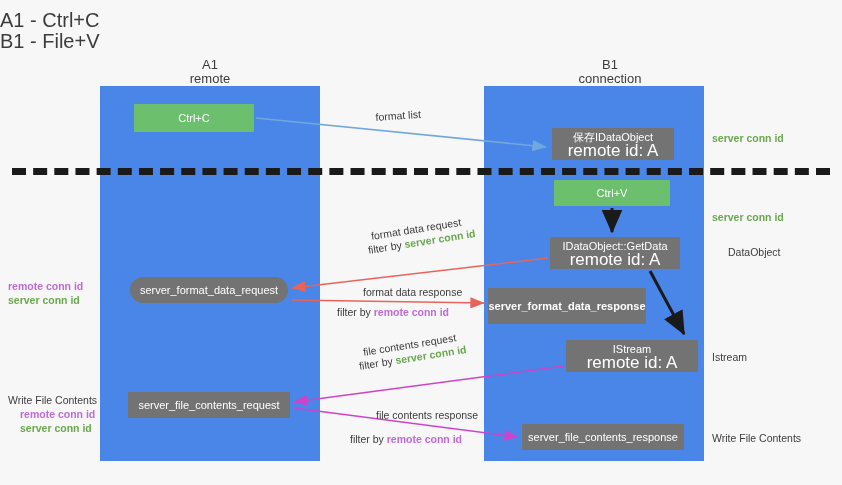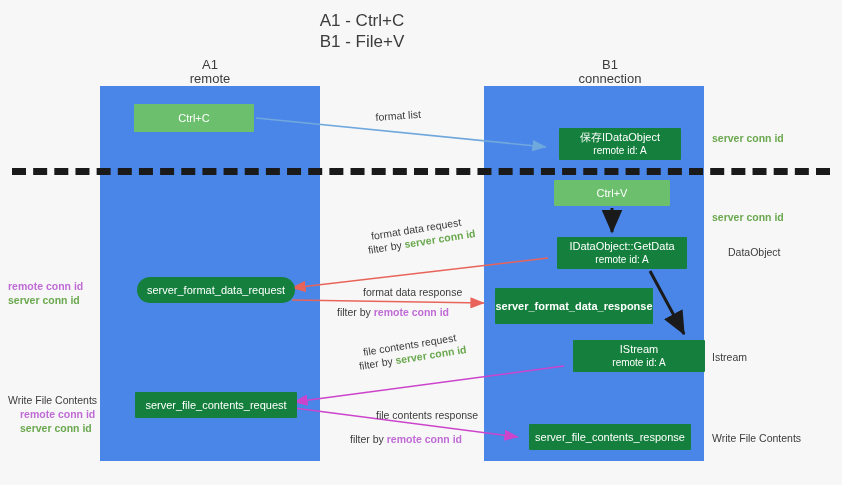--- a/index.html
+++ b/index.html
@@ -9,22 +9,22 @@
     font-family:"Liberation Sans","DejaVu Sans",sans-serif;
     color:#3c3c3c;
     overflow:hidden;
     position:relative;
   }
   #stage{position:absolute;left:0;top:0;width:842px;height:485px;}
   .abs{position:absolute;}
 
   
   #title{
-    left:0;top:10px;width:724px;text-align:center;
-    font-size:17px;line-height:21px;color:#3c3c3c;
+    left:0;top:10px;width:724px;text-align:left;
+    font-size:20px;line-height:21px;color:#3c3c3c;
   }
 
   
   .col-head{
     text-align:center;font-size:13px;line-height:14px;color:#3c3c3c;
   }
   #head-a1{left:130px;top:58px;width:160px;}
   #head-b1{left:530px;top:58px;width:160px;}
 
   
@@ -43,24 +43,24 @@
     position:absolute;
     box-sizing:border-box;
     display:flex;align-items:center;justify-content:center;
     flex-direction:column;
     color:#ffffff;
     font-size:11px;line-height:13px;
     text-align:center;
     border-radius:1px;
     padding:2px 4px;
   }
-  .box .l2{font-size:10px;line-height:13px;}
+  .box .l2{font-size:17px;line-height:13px;}
   .green{background:#6aa84f;background:#6fbf73;background:#6aa84f;}
   .green{background:#6cbf6c;}
-  .orange{background:#15803d;margin-left:7px;}
+  .orange{background:#737373;}
 
   #box-ctrlc{left:134px;top:104px;width:120px;height:28px;}
   #box-ctrlv{left:554px;top:180px;width:116px;height:26px;}
   #box-idataobject{left:552px;top:128px;width:122px;height:32px;}
   #box-getdata{left:550px;top:237px;width:130px;height:32px;}
   #box-istream{left:566px;top:340px;width:132px;height:32px;}
   #box-fmt-req{left:130px;top:277px;width:158px;height:26px;border-radius:13px;}
   #box-fmt-resp{left:488px;top:288px;width:158px;height:36px;font-weight:bold;}
   #box-file-req{left:128px;top:392px;width:162px;height:26px;}
   #box-file-resp{left:522px;top:424px;width:162px;height:26px;}

